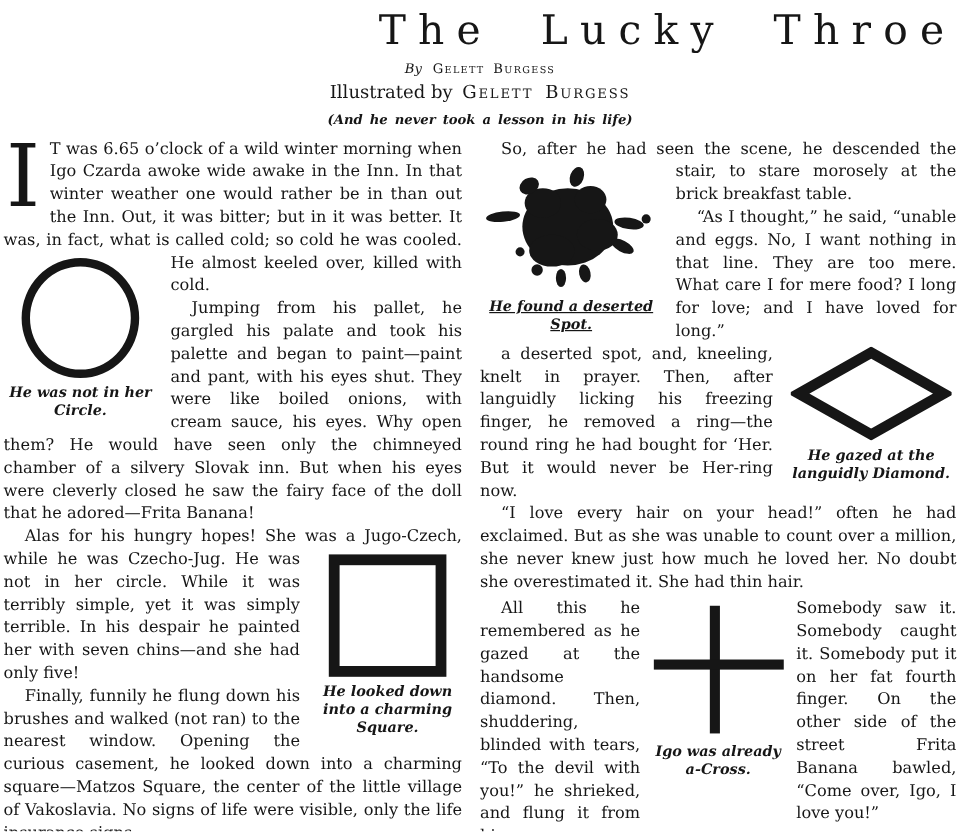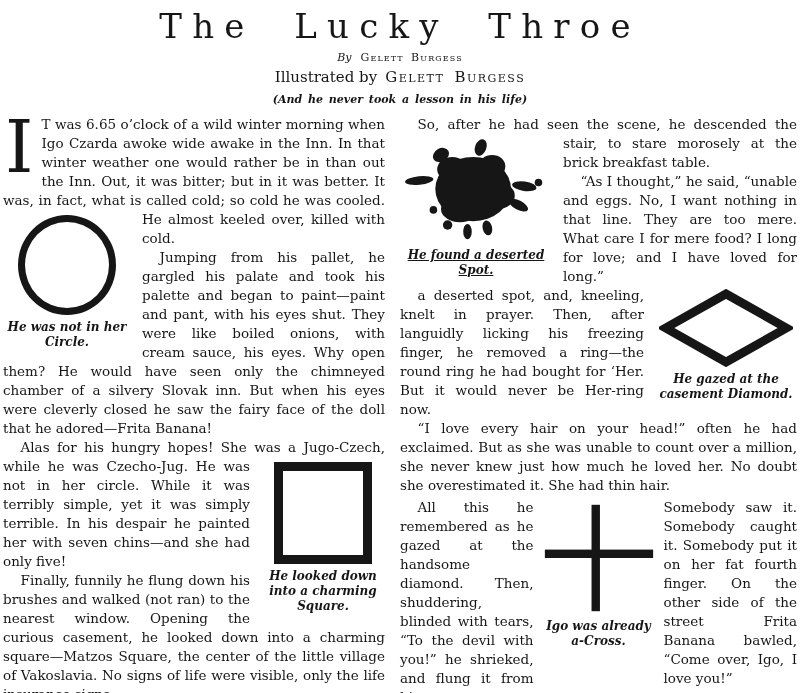--- a/index.html
+++ b/index.html
@@ -14,21 +14,21 @@
     background: var(--bg, #ffffff);
     padding: 6px 3px 0 3px;
     overflow: hidden;
   }
 
   
   .header { text-align: center; }
   .title {
     font-size: 34px; line-height: 40px;
     letter-spacing: 0.30em; word-spacing: 0.55em;
-    font-weight: normal; white-space: nowrap;
+    font-weight: normal; white-space: nowrap; text-align: right;
   }
   .byline { font-size: 11px; margin-top: 5px; }
   .byline-prefix { font-style: italic; margin-right: 9px; }
   .sc { font-variant: small-caps; letter-spacing: 0.10em; word-spacing: 0.25em; }
   .credit { font-size: 15px; margin-top: 4px; }
   .credit-prefix { margin-right: 8px; }
   .tagline { font-size: 11px; font-style: italic; font-weight: bold; margin-top: 7px; word-spacing: 0.18em; }
 
   
   .columns { display: flex; gap: 15px; margin-top: 9px; }
@@ -154,21 +154,21 @@
       <div class="para indent">
         <span>“As I thought,” he said, “unable and eggs. No, I want nothing in that line. They are too mere. What care I for mere food? I long for love; and I have loved for long.”</span>
       </div>
 
 
       <div class="para indent">
         <span class="figure fig-right diamond-figure">
           <svg width="134" height="78" viewBox="0 0 136 80" aria-hidden="true">
             <polygon points="68,5 130,40 68,75 6,40" fill="none" stroke="currentColor" stroke-width="9"></polygon>
           </svg>
-          <span class="caption">He gazed at the casement Diamond.</span>
+          <span class="caption">He gazed at the languidly Diamond.</span>
         </span>
         <span>a deserted spot, and, kneeling, knelt in prayer. Then, after languidly licking his freezing finger, he removed a ring—the round ring he had bought for ‘Her. But it would never be Her-ring now.</span>
       </div>
 
       <div class="para indent">
         <span>“I love every hair on your head!” often he had exclaimed. But as she was unable to count over a million, she never knew just how much he loved her. No doubt she overestimated it. She had thin hair.</span>
       </div>
 
       <div class="cross-section">
         <div class="cross-text para indent">

